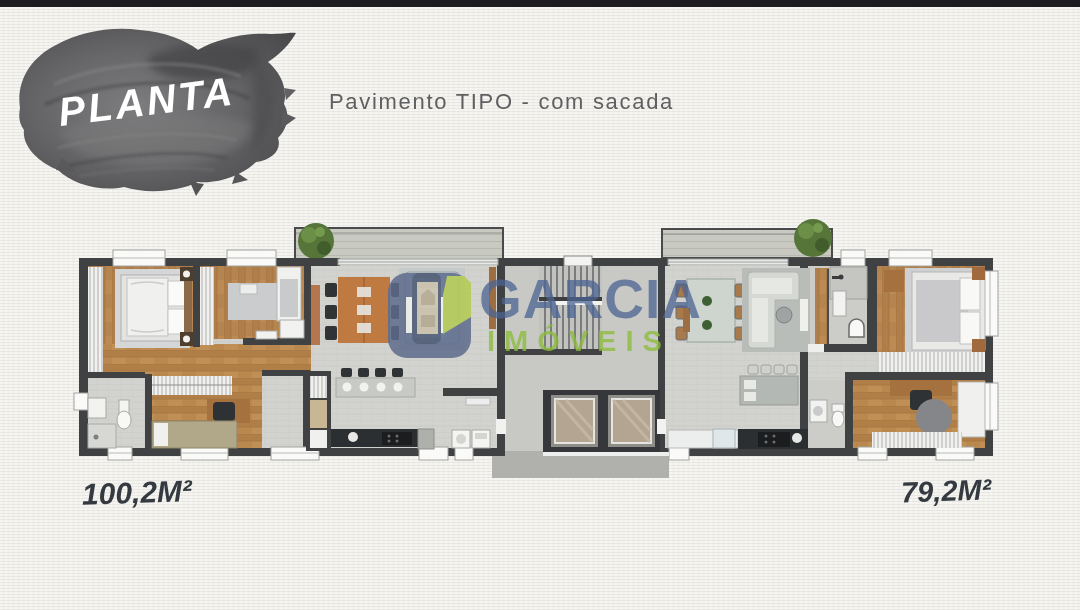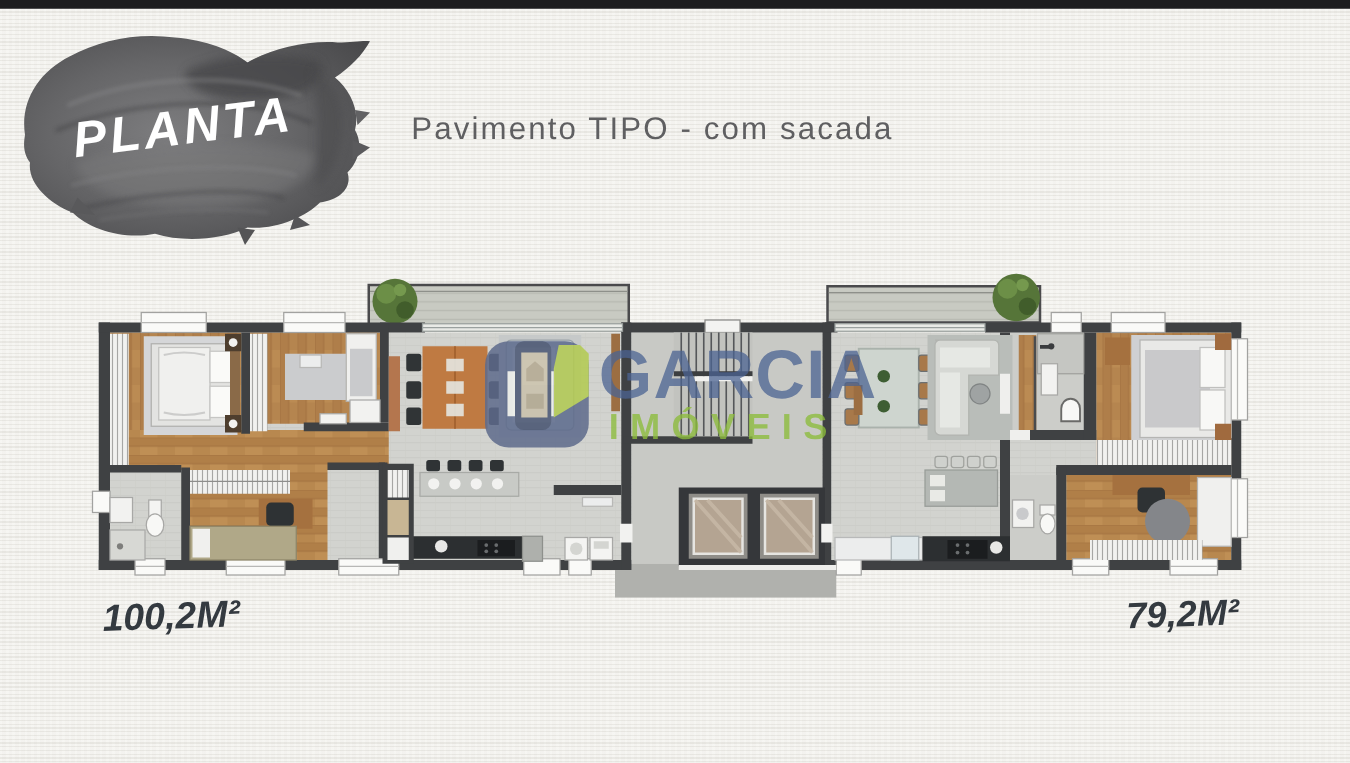--- a/index.html
+++ b/index.html
@@ -9,21 +9,21 @@
       repeating-linear-gradient(0deg, rgba(208,206,199,0.28) 0px, rgba(208,206,199,0.28) 1px, rgba(252,252,250,0.3) 1px, rgba(252,252,250,0.3) 3px),
       repeating-linear-gradient(90deg, rgba(255,255,255,0.18) 0px, rgba(255,255,255,0.18) 2px, rgba(228,226,220,0.12) 2px, rgba(228,226,220,0.12) 5px);
   }
   .abs{position:absolute;}
 </style>
 </head>
 <body>
 
 <div class="abs" style="left:0;top:0;width:1080px;height:7px;background:#1d1d1f;"></div>
 
-<div class="abs" style="left:329px;top:89px;width:400px;font-size:25px;color:#5f5f61;letter-spacing:1.7px;">Pavimento TIPO - com sacada</div>
+<div class="abs" style="left:329px;top:89px;width:400px;font-size:22px;color:#5f5f61;letter-spacing:1.7px;">Pavimento TIPO - com sacada</div>
 
 <svg class="abs" style="left:0;top:0;" width="310" height="210" viewBox="0 0 310 210">
   <defs>
     <radialGradient id="blobg" cx="42%" cy="48%" r="70%">
       <stop offset="0%" stop-color="#7d7d7f"></stop>
       <stop offset="50%" stop-color="#666668"></stop>
       <stop offset="85%" stop-color="#525254"></stop>
       <stop offset="100%" stop-color="#4a4a4c"></stop>
     </radialGradient>
     <filter id="soft" x="-30%" y="-30%" width="160%" height="160%">

